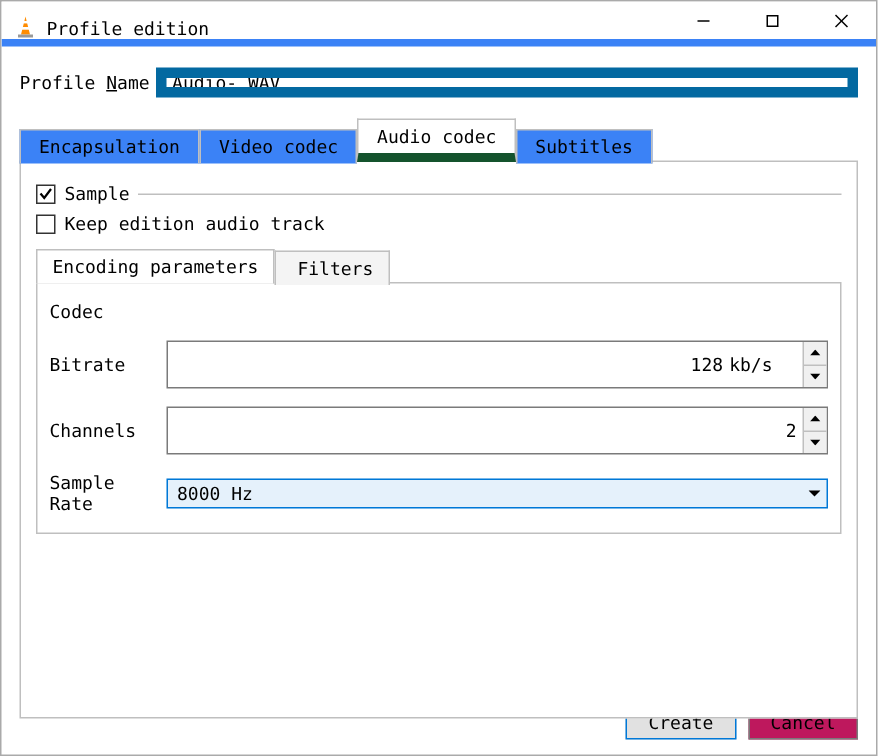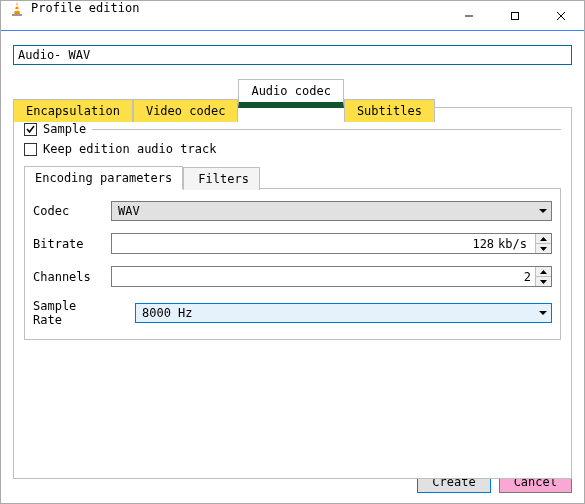--- a/index.html
+++ b/index.html
@@ -9,46 +9,46 @@
     font-size: 12px;
     background: #fff;
     width: 585px;
     height: 504px;
     overflow: hidden;
     border: 1px solid #aaa;
   }
   .titlebar {
     height: 30px;
     display: flex;
-    align-items: flex-start;
+    align-items: flex-end;
     padding: 0 0 0 8px;
     background: #fff;
-    border-bottom: 1px solid #3b82f6;
+    border-bottom: 5px solid #3b82f6;
   }
   .titlebar .app-icon { width: 16px; height: 16px; margin-right: 6px; }
   .titlebar .title { flex: 0 0 auto; color: #000; }
   .titlebar .spacer { flex: 1; }
   .titlebar .win-btns { display: flex; height: 100%; }
   .titlebar .win-btn { width: 46px; display: flex; align-items: center; justify-content: center; }
   .content { padding: 14px 12px 10px 12px; }
   .row-name { display: flex; align-items: center; margin-bottom: 14px; }
   .row-name label { margin-right: 4px; }
   .underline { text-decoration: underline; }
   .row-name input {
     flex: 1; height: 20px; padding: 1px 4px; font: inherit;
-    border: 1px solid #0369a1; background: #fff;
+    border: 7px solid #0369a1; background: #fff;
   }
   .tabs1 { position: relative; }
   .tabstrip { display: flex; align-items: flex-end; position: relative; z-index: 2; }
   .tab {
     padding: 4px 12px; border: 1px solid #bfbfbf; border-bottom: none;
     background: #fff; margin-right: 0px; position: relative;
     color: #000;
   }
-  .tab:not(.active) { background: #fde047; top: 14px; }
+  .tab:not(.active) { background: #3b82f6; top: 1px; }
   .tab.active { border-bottom: 6px solid #14532d; top: 0; }
   .tabpanel {
     border: 1px solid #bfbfbf; margin-top: -1px; padding: 10px 10px 10px 10px;
     min-height: 372px; position: relative; z-index: 1; background: #fff;
   }
   .chk-row { display: flex; align-items: center; margin: 4px 0 6px 0; }
   .chk {
     width: 13px; height: 13px; border: 1px solid #333; background:#fff;
     display: inline-flex; align-items: center; justify-content: center;
     margin-right: 6px;
@@ -65,47 +65,47 @@
     padding: 4px 10px; border: 1px solid #bfbfbf; border-bottom: none;
     background: #fff; position: relative;
   }
   .tab2:not(.active) { background: #f4f4f4; top:1px;padding-left:14px; }
   .tab2.active { top: 0; }
   .tabpanel2 {
     border: 1px solid #bfbfbf; margin-top: -1px; padding: 12px 8px 12px 8px;
     background:#fff;
   }
   .form-row { display: flex; align-items: center; margin-bottom: 12px; }
-  .form-row:last-child { margin-bottom: 0; gap: 24px; }
+  .form-row:last-child { margin-bottom: 0; }
   .form-label { width: 78px; }
   .combo {
     flex:1; height: 20px; border: 1px solid #7a7a7a; background: #e1e1e1;
     display: flex; align-items: center; padding: 0 0 0 6px; position: relative;
   }
   .combo.sel { background: #e5f1fb; border-color:#0078d7; }
   .combo .combo-text { flex:1; }
   .combo .combo-btn {
     width: 17px; align-self: stretch; display:flex; align-items:center; justify-content:center;
   }
   .spin {
-    flex:1; height:21px; display:flex; border:1px solid #7a7a7a; background:#fff;
+    flex:1; height:32px; display:flex; border:1px solid #7a7a7a; background:#fff;
   }
   .spin .spin-text {
     flex:1; text-align:right; padding: 0 4px; display:flex; align-items:center; justify-content:flex-end;
   }
-  .spin .spin-unit { padding-right: 8px; display:flex; align-items:center; }
+  .spin .spin-unit { padding-right: 20px; display:flex; align-items:center; }
   .spin .spin-btns { width:16px; border-left:1px solid #bfbfbf; display:flex; flex-direction:column; }
   .spin .spin-btn { flex:1; display:flex; align-items:center; justify-content:center; background:#f0f0f0; }
   .spin .spin-btn:first-child { border-bottom:1px solid #bfbfbf; }
 
   .footer {
     position: absolute; right: 12px; bottom: 10px; display:flex; gap:8px;
   }
   .btn {
-    min-width: 72px; height: 22px; border:1px solid #7a7a7a; background:#f9a8d4;
+    min-width: 72px; height: 22px; border:1px solid #7a7a7a; background:#be185d;
     display:flex; align-items:center; justify-content:center; padding:0 14px;
   }
   .btn.primary { border-color:#0078d7; background:#e1e1e1; }
 </style>
 </head>
 <body>
 
 <div class="titlebar">
   <span class="app-icon">
     <svg viewBox="0 0 16 16" width="16" height="16">
@@ -133,20 +133,21 @@
           <line x1="1" y1="1" x2="9" y2="9" stroke="#000" stroke-width="1"></line>
           <line x1="9" y1="1" x2="1" y2="9" stroke="#000" stroke-width="1"></line>
         </svg>
     </div>
   </div>
 </div>
 
 <div class="content" style="position:relative; height:calc(100% - 30px);">
 
   <div class="row-name">
+    <label><span>Profile </span><span class="underline">N</span><span>ame</span></label>
     <input type="text" value="Audio- WAV" style="">
   </div>
 
   <div class="tabs1">
     <div class="tabstrip">
       <div class="tab"><span>Encapsulation</span></div>
       <div class="tab"><span>Video codec</span></div>
       <div class="tab active"><span>Audio codec</span></div>
       <div class="tab"><span>Subtitles</span></div>
     </div>
@@ -173,28 +174,20 @@
 
       <div class="tabs2">
         <div class="tabstrip2">
           <div class="tab2 active"><span>Encoding parameters</span></div>
           <div class="tab2"><span>Filters</span></div>
         </div>
         <div class="tabpanel2">
 
           <div class="form-row">
             <div class="form-label">Codec</div>
-            <div class="combo">
-              <span class="combo-text">WAV</span>
-              <span class="combo-btn">
-                <svg width="8" height="8" viewBox="0 0 8 8">
-                    <polygon points="0,2 8,2 4,6" fill="#000"></polygon>
-                  </svg>
-              </span>
-            </div>
           </div>
 
           <div class="form-row">
             <div class="form-label">Bitrate</div>
             <div class="spin">
               <span class="spin-text">128</span>
               <span class="spin-unit">kb/s</span>
               <div class="spin-btns">
                 <div class="spin-btn">
                     <svg width="7" height="4" viewBox="0 0 7 4">

